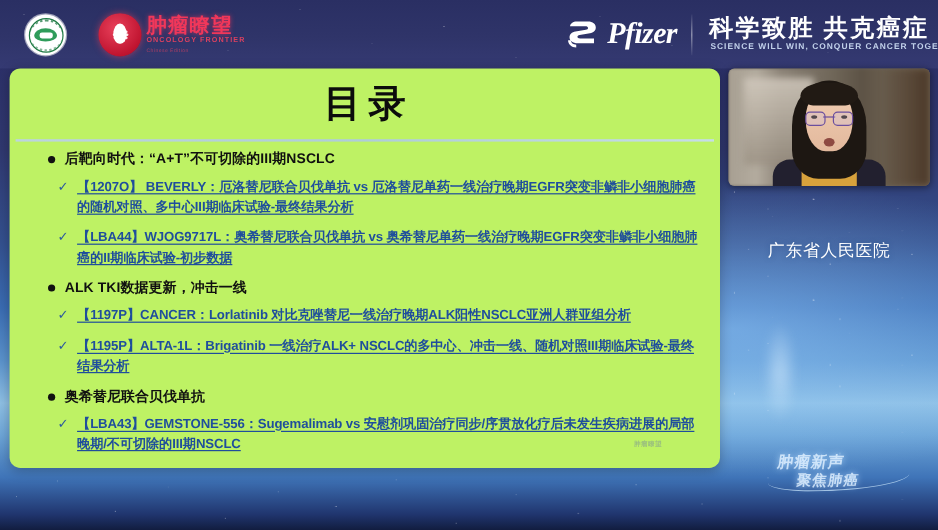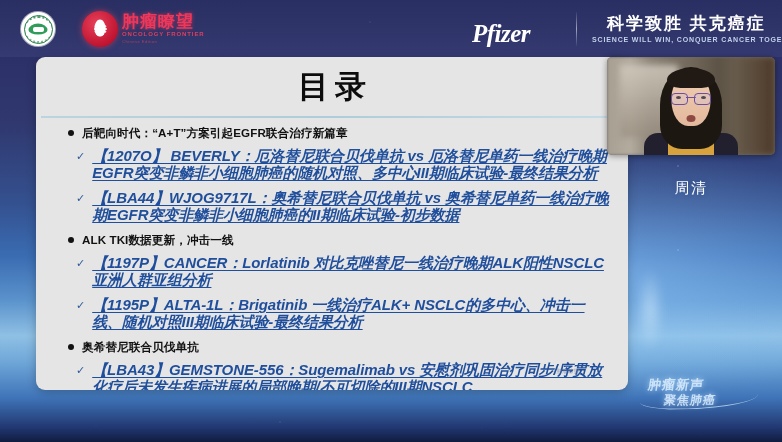--- a/index.html
+++ b/index.html
@@ -179,64 +179,62 @@
   .logo-of-sub2 {
     position: absolute; left: 122px; top: 39px;
     color: rgba(232,66,95,.65);
     font-size: 4.2px;
     letter-spacing: .4px;
   }
 
   
   .pfizer-wrap {
     position: absolute; left: 472px; top: 13px; height: 32px;
-    display: flex; align-items: center; gap: 8px; flex-direction: column;
+    display: flex; align-items: center; gap: 8px;
   }
   .pfizer-mark { width: 26px; height: 24px; }
   .pfizer-word {
     color: #ffffff;
     font-family: "Liberation Serif", "DejaVu Serif", serif;
     font-style: italic;
     font-weight: 700;
     font-size: 25px;
     letter-spacing: -.5px;
     line-height: 26px;
   }
   .pf-divider {
     position: absolute; left: 576px; top: 12px;
     width: 1px; height: 34px;
     background: linear-gradient(180deg, rgba(255,255,255,.05), rgba(255,255,255,.55), rgba(255,255,255,.05));
   }
   .pf-slogan-cn {
     position: absolute; left: 591px; top: 14px;
     color: #ffffff;
-    font-size: 17px;
+    font-size: 20px;
     font-weight: 700;
     letter-spacing: 2px;
     line-height: 20px;
     white-space: nowrap;
-    margin-left: 16px;
   }
   .pf-slogan-en {
     position: absolute; left: 592px; top: 36px;
     color: rgba(206,222,245,.92);
     font-size: 7px;
     font-weight: 700;
     letter-spacing: .85px;
     white-space: nowrap;
   }
 
   
   .slide {
     position: absolute; left: 8px; top: 57px; width: 592px; height: 333px;
-    background: #e5e5e5;
+    background: #bef264;
     border-radius: 9px;
     overflow: hidden;
     box-shadow: 0 2px 10px rgba(0,0,0,.25);
-    margin-left: 28px;
   }
   .slide-title {
     position: absolute; left: 0; top: 10px; width: 100%;
     text-align: center;
     color: #0c0c0c;
     font-size: 31px;
     font-weight: 700;
     letter-spacing: 6px;
     text-indent: 6px;
     line-height: 40px;
@@ -272,29 +270,28 @@
   }
   .toc-check {
     color: #2d5a9e;
     font-size: 11px;
     flex: 0 0 9px;
     line-height: 16px;
     font-weight: 400;
   }
   .toc-item-text {
     color: #1f4e9c;
-    font-size: 15px;
+    font-size: 11px;
     font-weight: 700;
     line-height: 16.5px;
     text-decoration: underline;
     text-underline-offset: 2px;
     text-decoration-thickness: 1px;
     letter-spacing: -.1px;
     max-width: 520px;
-    font-style: italic;
   }
 
   
   .slide-wm {
     position: absolute; right: 38px; bottom: 4px;
     width: 44px; height: 18px;
     opacity: .45;
     color: #6d7ea0;
     font-size: 5.5px;
     font-weight: 700;
@@ -493,21 +490,21 @@
 
   <div class="slide">
     <div class="slide-title">目录</div>
     <div class="slide-rule"></div>
 
     <div class="toc">
 
       <div class="toc-group">
         <div class="toc-head">
           <span class="toc-bullet"></span>
-          <span class="toc-head-text">后靶向时代：“A+T”方案引起EGFR联合治疗新篇章</span>
+          <span class="toc-head-text">后靶向时代：“A+T”不可切除的III期NSCLC</span>
         </div>
         <div class="toc-item">
           <span class="toc-check">✓</span>
           <span class="toc-item-text">【1207O】 BEVERLY：厄洛替尼联合贝伐单抗 vs 厄洛替尼单药一线治疗晚期EGFR突变非鳞非小细胞肺癌的随机对照、多中心III期临床试验-最终结果分析</span>
         </div>
         <div class="toc-item">
           <span class="toc-check">✓</span>
           <span class="toc-item-text">【LBA44】WJOG9717L：奥希替尼联合贝伐单抗 vs 奥希替尼单药一线治疗晚期EGFR突变非鳞非小细胞肺癌的II期临床试验-初步数据</span>
         </div>
       </div>
@@ -556,21 +553,21 @@
     <div class="p-eye l"></div>
     <div class="p-eye r"></div>
     <div class="p-glasses">
       <i class="l"></i>
         <b></b>
         <i class="r"></i>
     </div>
     <div class="p-mouth"></div>
   </div>
 
-  <div class="presenter-name">周清</div>
+  <div class="presenter-org">广东省人民医院</div>
 
   <div class="program-logo">
     <div class="swoosh"></div>
     <div class="l1">肿瘤新声</div>
     <div class="l2">聚焦肺癌</div>
   </div>
 
 </div>
 
 </body></html>

